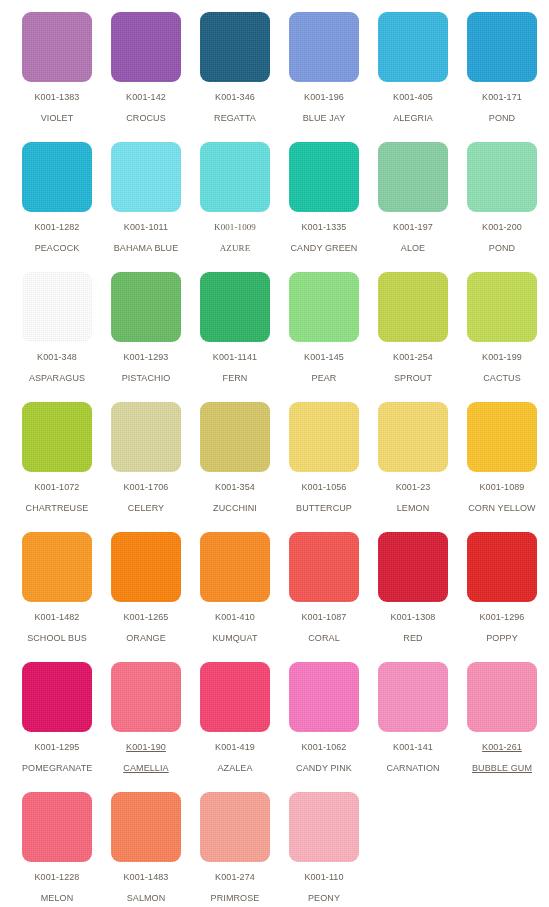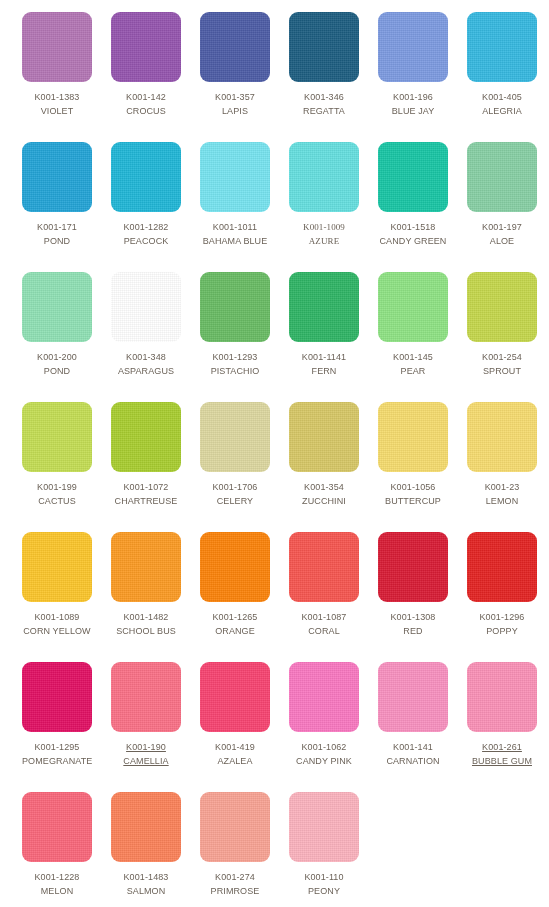--- a/index.html
+++ b/index.html
@@ -54,21 +54,21 @@
     font-size: 9px;
     line-height: 12.5px;
     letter-spacing: 0.1px;
     white-space: nowrap;
   }
   .swatch-code {
     display: block;
   }
   .swatch-name {
     display: block;
-    margin-top: 1px;
+    margin-top: 8px;
   }
 </style>
 </head>
 <body>
 
 <main id="swatch-grid" style="background: rgb(255, 255, 255);">
     <div class="swatch-cell">
       <div class="swatch-chip" title="VIOLET" style="background-color: rgb(179, 117, 180);"></div>
       <div class="swatch-labels" style="color: rgb(107, 98, 88);">
         <span class="swatch-code">K001-1383</span>
@@ -76,27 +76,20 @@
       </div>
     </div>
     <div class="swatch-cell">
       <div class="swatch-chip" title="CROCUS" style="background-color: rgb(148, 84, 174);"></div>
       <div class="swatch-labels" style="color: rgb(107, 98, 88);">
         <span class="swatch-code">K001-142</span>
         <span class="swatch-name">CROCUS</span>
       </div>
     </div>
     <div class="swatch-cell">
-      <div class="swatch-chip" title="LAPIS" style="background-color: rgb(76, 91, 165);"></div>
-      <div class="swatch-labels" style="color: rgb(107, 98, 88);">
-        <span class="swatch-code">K001-357</span>
-        <span class="swatch-name">LAPIS</span>
-      </div>
-    </div>
-    <div class="swatch-cell">
       <div class="swatch-chip" title="REGATTA" style="background-color: rgb(28, 93, 128);"></div>
       <div class="swatch-labels" style="color: rgb(107, 98, 88);">
         <span class="swatch-code">K001-346</span>
         <span class="swatch-name">REGATTA</span>
       </div>
     </div>
     <div class="swatch-cell">
       <div class="swatch-chip" title="BLUE JAY" style="background-color: rgb(124, 154, 224);"></div>
       <div class="swatch-labels" style="color: rgb(107, 98, 88);">
         <span class="swatch-code">K001-196</span>
@@ -134,21 +127,21 @@
     <div class="swatch-cell">
       <div class="swatch-chip" title="AZURE" style="background-color: rgb(100, 223, 223);"></div>
       <div class="swatch-labels" style="color: rgb(107, 98, 88); font-family: Liberation Serif, serif;">
         <span class="swatch-code">K001-1009</span>
         <span class="swatch-name">AZURE</span>
       </div>
     </div>
     <div class="swatch-cell">
       <div class="swatch-chip" title="CANDY GREEN" style="background-color: rgb(23, 197, 164);"></div>
       <div class="swatch-labels" style="color: rgb(107, 98, 88);">
-        <span class="swatch-code">K001-1518</span>
+        <span class="swatch-code">K001-1335</span>
         <span class="swatch-name">CANDY GREEN</span>
       </div>
     </div>
     <div class="swatch-cell">
       <div class="swatch-chip" title="ALOE" style="background-color: rgb(135, 207, 164);"></div>
       <div class="swatch-labels" style="color: rgb(107, 98, 88);">
         <span class="swatch-code">K001-197</span>
         <span class="swatch-name">ALOE</span>
       </div>
     </div>
@@ -248,20 +241,27 @@
       <div class="swatch-labels" style="color: rgb(107, 98, 88);">
         <span class="swatch-code">K001-1482</span>
         <span class="swatch-name">SCHOOL BUS</span>
       </div>
     </div>
     <div class="swatch-cell">
       <div class="swatch-chip" title="ORANGE" style="background-color: rgb(251, 130, 9);"></div>
       <div class="swatch-labels" style="color: rgb(107, 98, 88);">
         <span class="swatch-code">K001-1265</span>
         <span class="swatch-name">ORANGE</span>
+      </div>
+    </div>
+    <div class="swatch-cell">
+      <div class="swatch-chip" title="KUMQUAT" style="background-color: rgb(251, 139, 34);"></div>
+      <div class="swatch-labels" style="color: rgb(107, 98, 88);">
+        <span class="swatch-code">K001-410</span>
+        <span class="swatch-name">KUMQUAT</span>
       </div>
     </div>
     <div class="swatch-cell">
       <div class="swatch-chip" title="CORAL" style="background-color: rgb(246, 85, 79);"></div>
       <div class="swatch-labels" style="color: rgb(107, 98, 88);">
         <span class="swatch-code">K001-1087</span>
         <span class="swatch-name">CORAL</span>
       </div>
     </div>
     <div class="swatch-cell">

